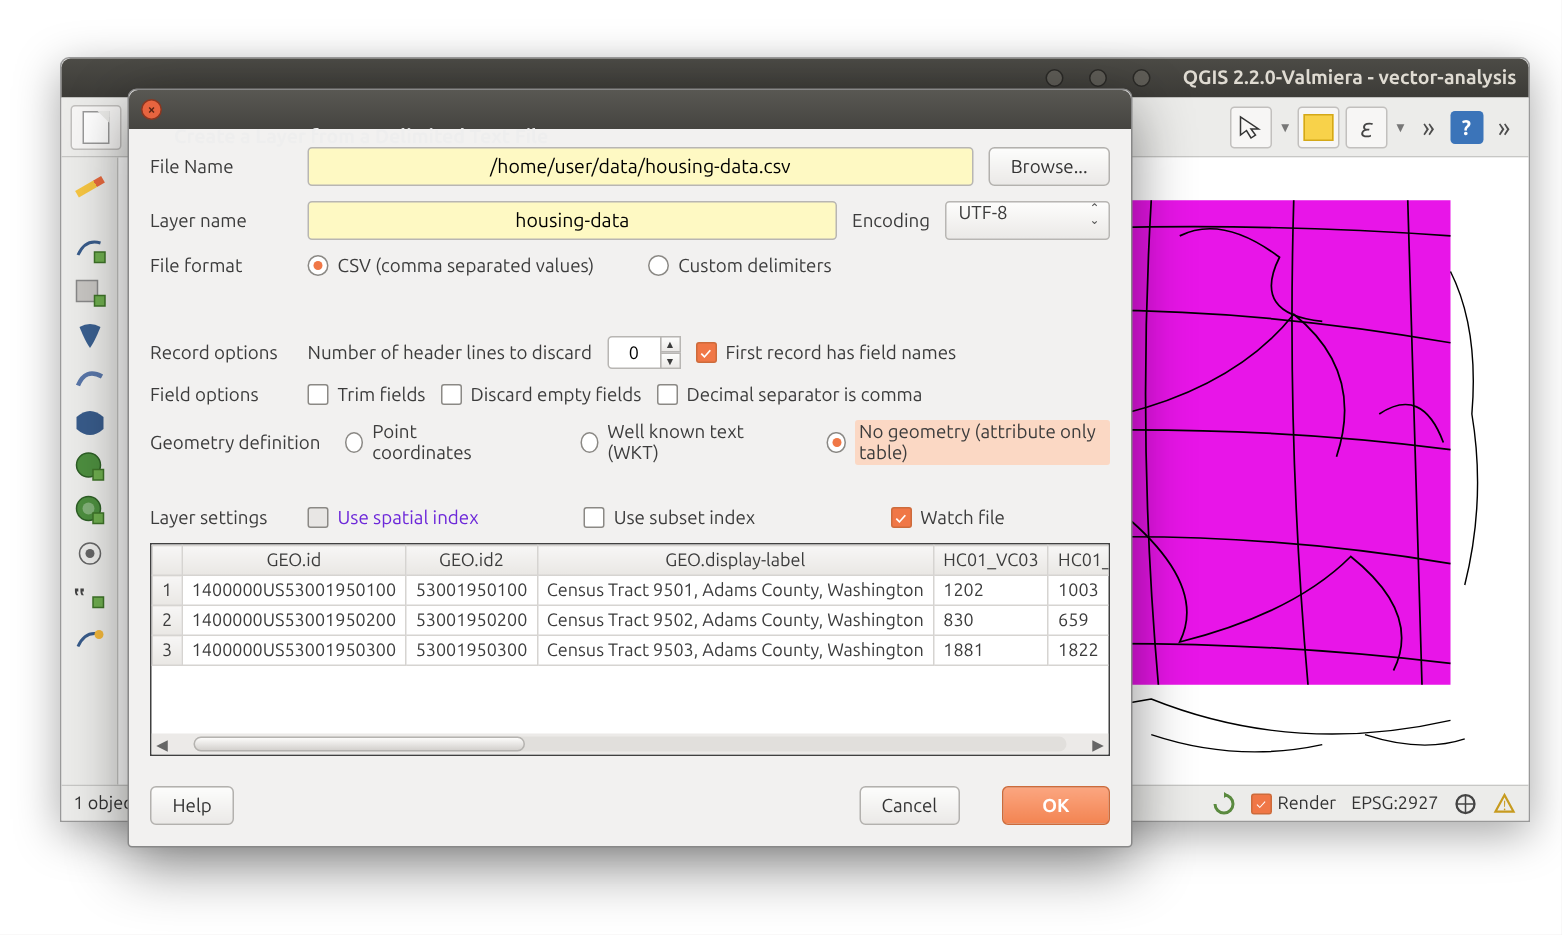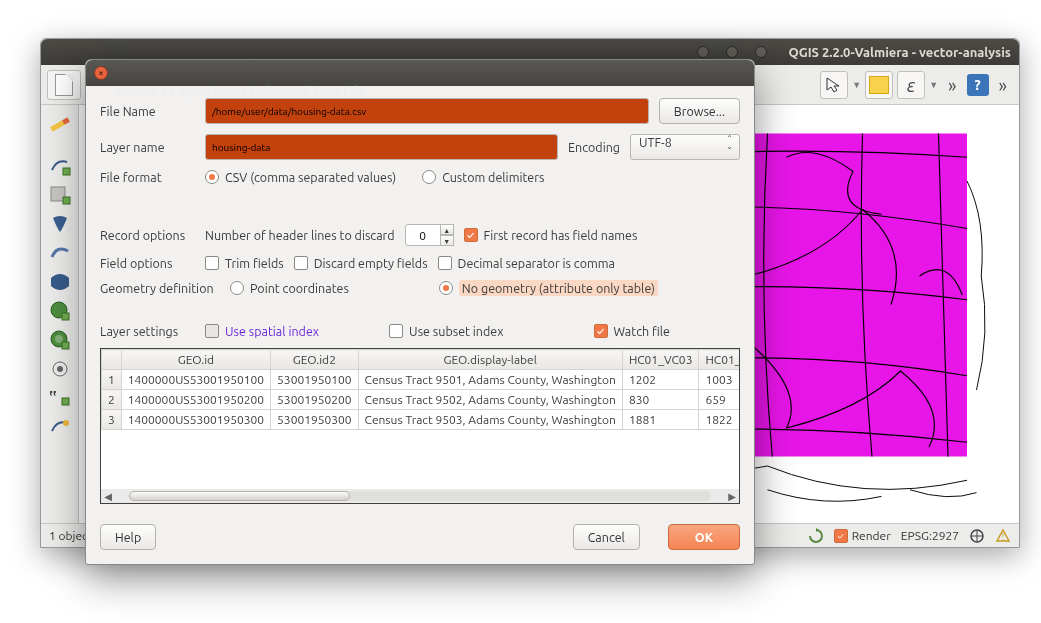--- a/index.html
+++ b/index.html
@@ -29,27 +29,27 @@
 
 
 .dialog { position:absolute; left:85px; top:59px; width:670px; height:506px; background:#f2f1f0; border:1px solid #888; border-radius:6px 6px 3px 3px; box-shadow:0 12px 40px rgba(0,0,0,.45); display:flex; flex-direction:column; }
 .dlg-titlebar { height:26px; background:linear-gradient(#595853,#454440); border-radius:6px 6px 0 0; display:flex; align-items:center; padding:0 8px; gap:8px; }
 .dlg-close { width:14px; height:14px; border-radius:50%; background:#e7643f; border:1px solid #8a3620; display:flex; align-items:center; justify-content:center; color:#5b2413; font-size:9px; font-weight:bold; }
 .dlg-title { color:#eee; font-size:13px; font-weight:bold;margin-top:36px; }
 
 .dlg-body { padding:12px 14px 10px; flex:1; display:flex; flex-direction:column; font-size:12.5px; color:#3c3c3c; overflow:hidden; }
 .row { display:flex; align-items:center; margin-bottom:10px; gap:10px; }
 .row-label { width:95px; flex-shrink:0; }
-.text-input { flex:1; height:26px; border:1px solid #b8b6b3; border-radius:3px; background:#c2410c; padding:0 6px; font-size:10px; }
+.text-input { flex:1; height:26px; border:1px solid #b8b6b3; border-radius:3px; background:#fef9c3; padding:0 6px; font-size:13px;text-align:center; }
 .btn { height:26px; padding:0 14px; background:linear-gradient(#fdfdfc,#ebe9e7); border:1px solid #b3b1ae; border-radius:4px; font-size:12.5px; color:#333; cursor:pointer; }
 .btn-primary { background:linear-gradient(#fba680,#f38452); border-color:#cd6b3b; color:#fff; font-weight:bold; padding:0 26px; }
 .select { height:26px; border:1px solid #b8b6b3; border-radius:3px; background:linear-gradient(#fdfdfc,#ebe9e7); padding:0 22px 0 8px; font-size:12.5px; position:relative; min-width:110px; }
 .select::after { content:"⌃\A⌄"; white-space:pre; position:absolute; right:6px; top:0; font-size:8px; line-height:8px; color:#555; }
 
-.radio-row { display:flex; align-items:center; gap:26px; margin-bottom:10px;text-align:center; }
+.radio-row { display:flex; align-items:center; gap:36px; margin-bottom:10px;text-align:center; }
 .radio, .check { display:flex; align-items:center; gap:6px; cursor:pointer; }
 .radio-dot { width:14px; height:14px; border-radius:50%; border:1px solid #8b8985; background:#fff; display:flex; align-items:center; justify-content:center; }
 .radio-dot.on::after { content:""; width:6px; height:6px; border-radius:50%; background:#f07746; }
 .check-box { width:14px; height:14px; border:1px solid #8b8985; border-radius:2px; background:#fff; display:flex; align-items:center; justify-content:center; }
 .check-box.on { background:#f07746; border-color:#cd6b3b; }
 .check-box.on::after { content:"✓"; color:#fff; font-size:10px; font-weight:bold; }
 .check-box.disabled { background:#e8e6e4; }
 .disabled { color:#6d28d9; }
 .hl { background:#fbd8c4; padding:1px 3px; border-radius:2px; }
 
@@ -294,20 +294,24 @@
         </div>
     </div>
 
     <div class="row">
       <div class="row-label" style="width:120px">Geometry definition</div>
       <div class="radio">
           <div class="radio-dot"></div>
           <span>Point coordinates</span>
         </div>
       <div style="width:40px"></div>
+      <div class="radio">
+          <div class="radio-dot"></div>
+          <span>Well known text (WKT)</span>
+        </div>
       <div style="width:20px"></div>
       <div class="radio">
           <div class="radio-dot on"></div>
           <span class="hl">No geometry (attribute only table)</span>
         </div>
     </div>
 
     <div style="height:18px"></div>
 
     <div class="row">

